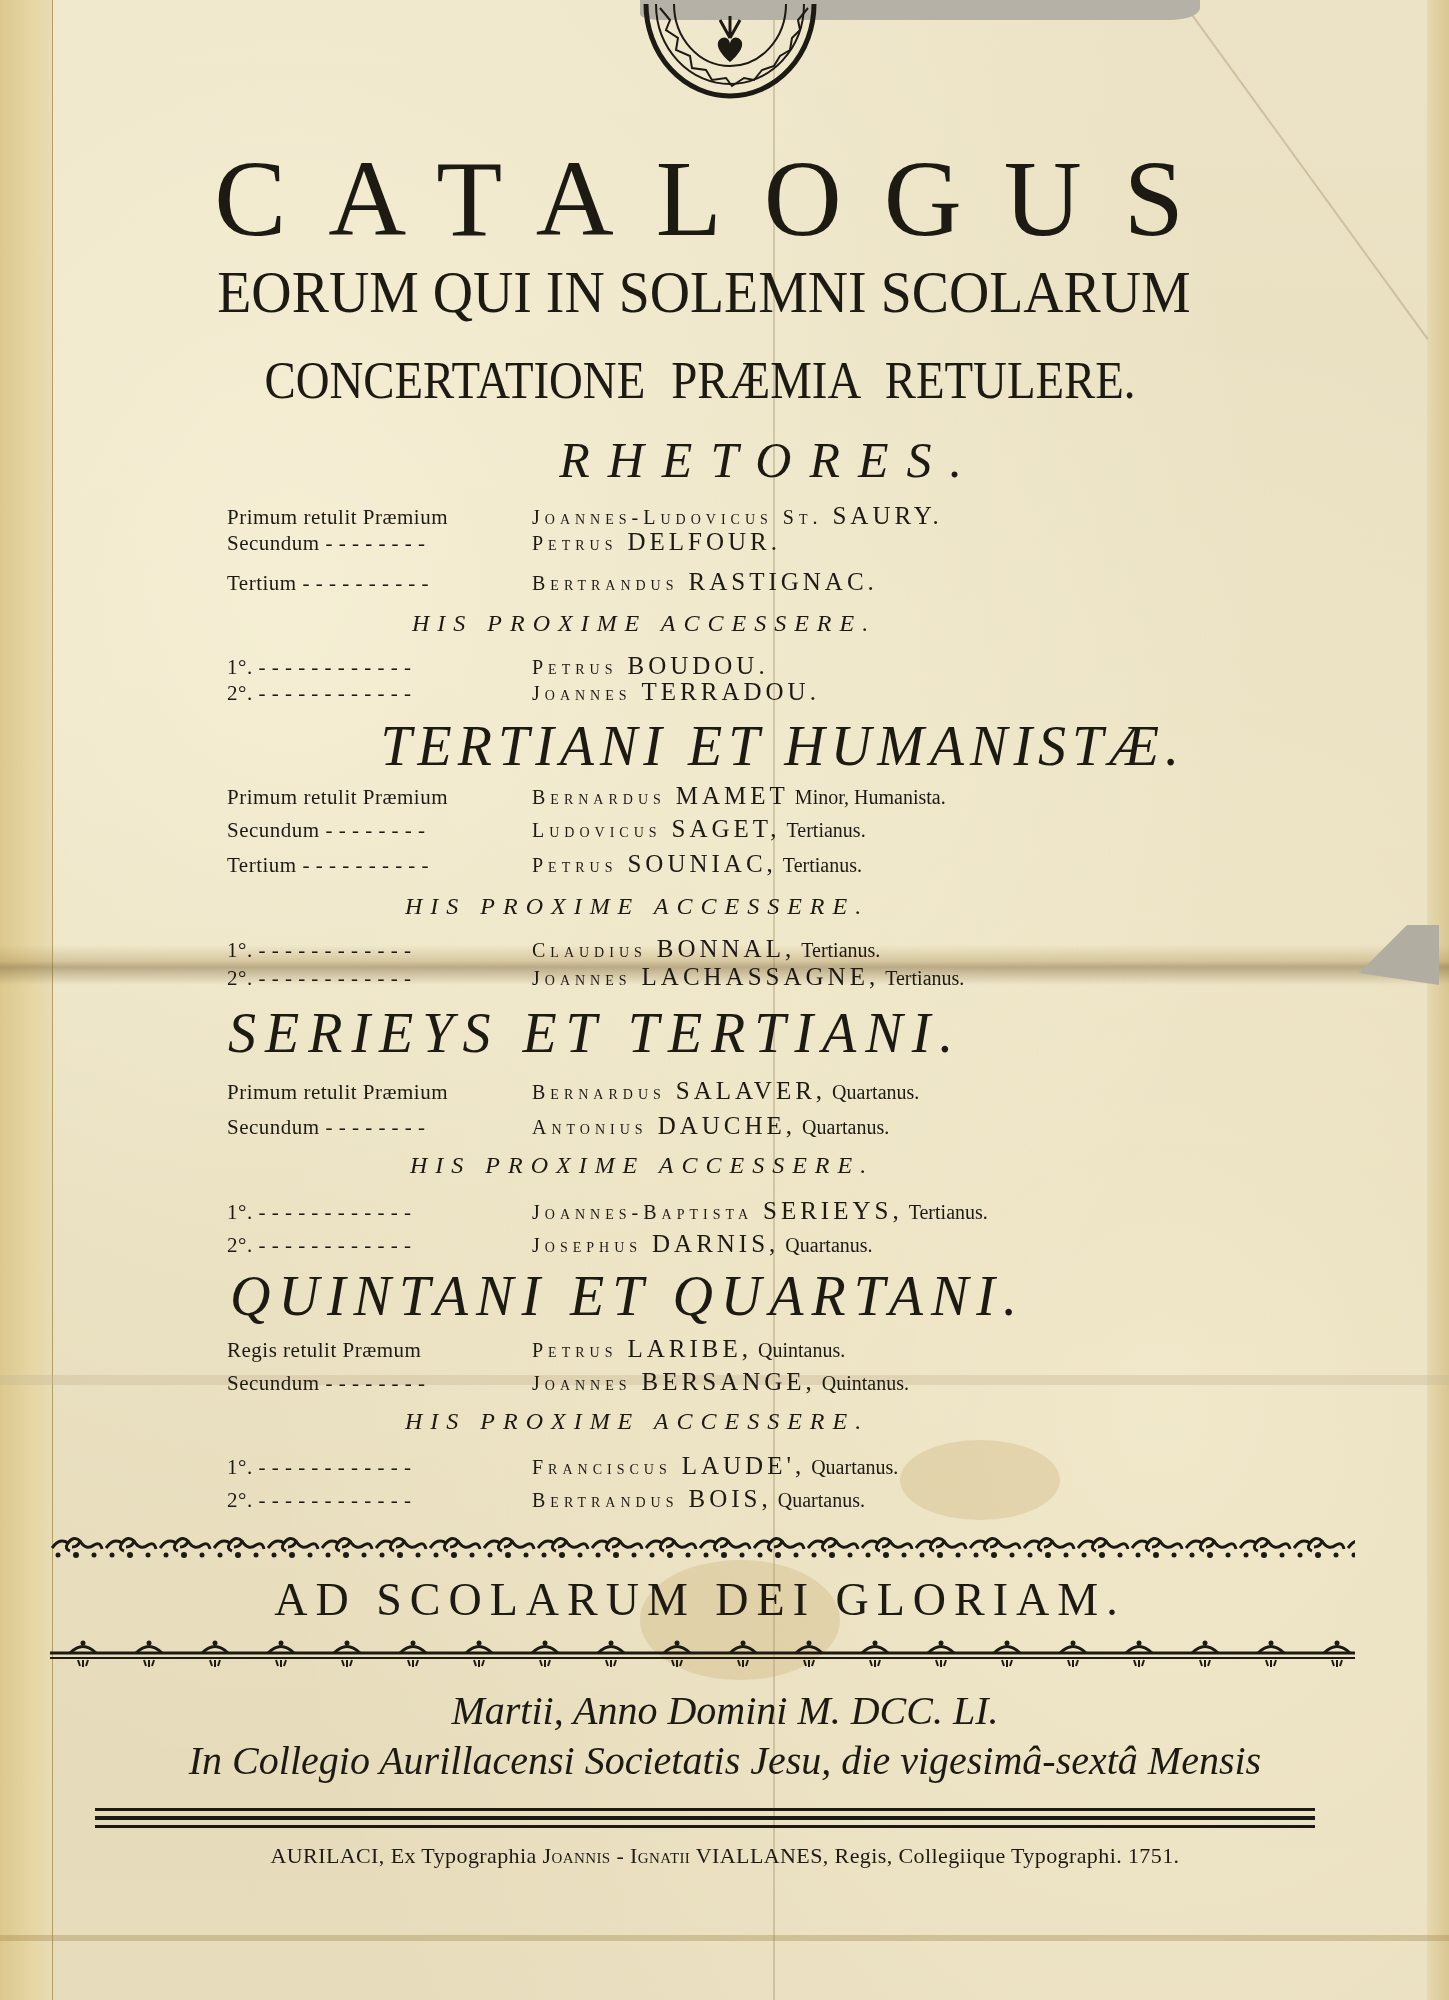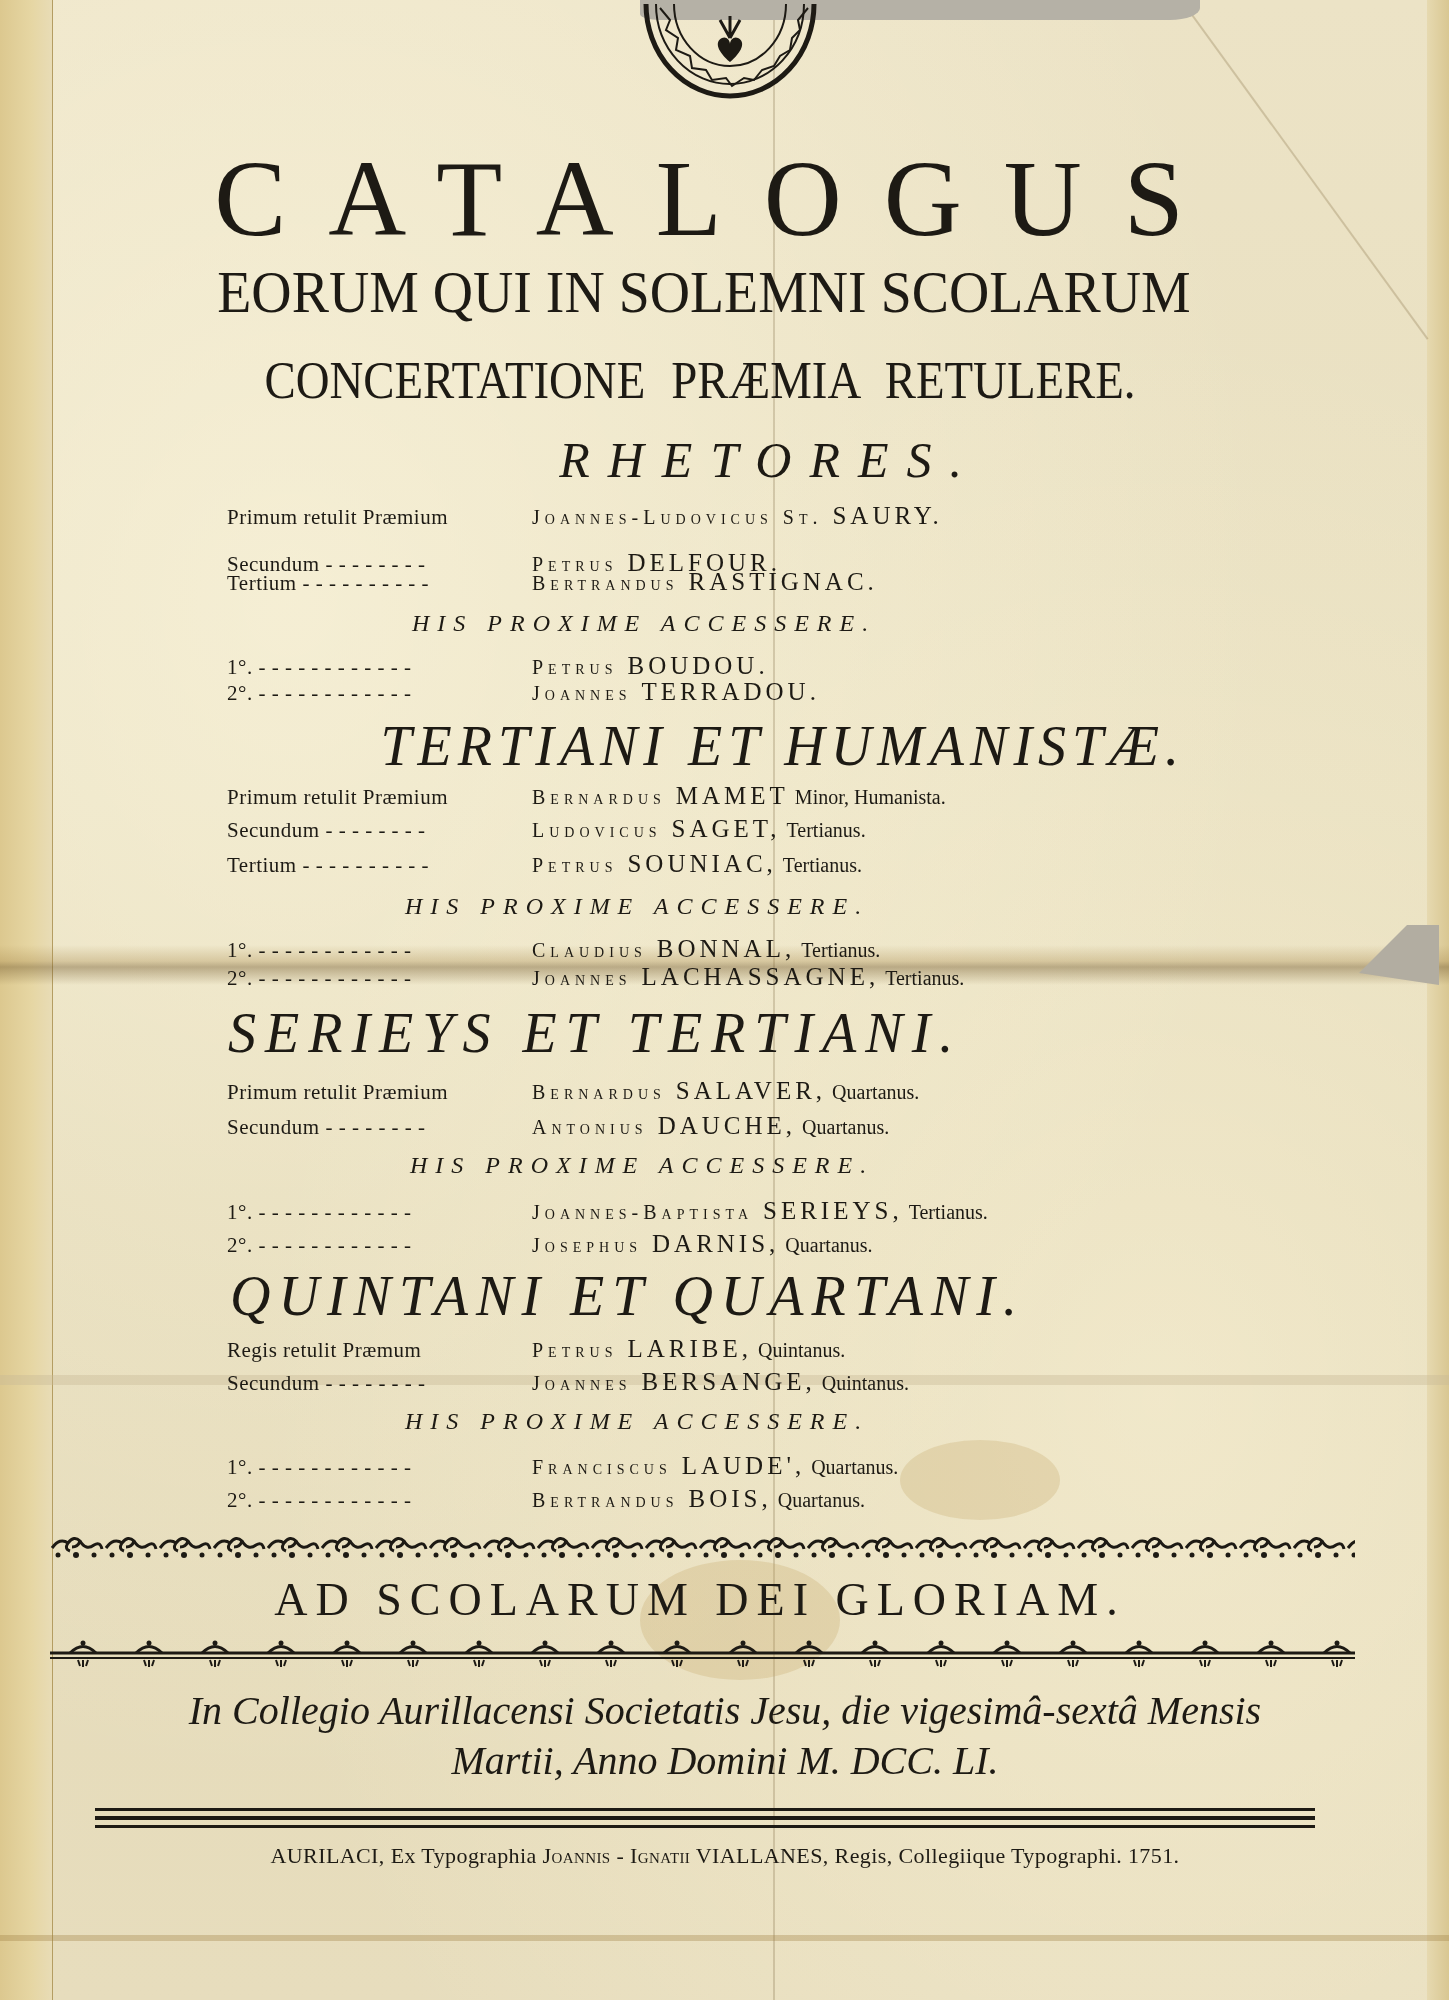--- a/index.html
+++ b/index.html
@@ -100,21 +100,21 @@
   </svg>
 
   <div class="title-main">CATALOGUS</div>
   <div class="title-sub">EORUM QUI IN SOLEMNI SCOLARUM</div>
   <div class="title-sub2">CONCERTATIONE PRÆMIA RETULERE.</div>
 
   <div class="class-heading" style="left:380px;top:435px;width:600px;font-size:50px;letter-spacing:18px;">RHETORES.</div>
   <div class="row" style="top:502px;">
     <span class="label">Primum retulit Præmium</span><span class="name">Joannes-Ludovicus St.</span><span class="surname">SAURY.</span>
   </div>
-  <div class="row" style="top:549px;">
+  <div class="row" style="top:528px;">
     <span class="label">Secundum - - - - - - - -</span><span class="name">Petrus</span><span class="surname">DELFOUR.</span>
   </div>
   <div class="row" style="top:568px;">
     <span class="label">Tertium - - - - - - - - - -</span><span class="name">Bertrandus</span><span class="surname">RASTIGNAC.</span>
   </div>
   <div class="proxime" style="left:412px;top:610px;">HIS PROXIME ACCESSERE.</div>
   <div class="row" style="top:652px;">
     <span class="label">1°. - - - - - - - - - - - -</span><span class="name">Petrus</span><span class="surname">BOUDOU.</span>
   </div>
   <div class="row" style="top:678px;">
@@ -190,22 +190,22 @@
         <line x1="0" y1="20" x2="66" y2="20" stroke="#1d1a14" stroke-width="2"></line>
         <path d="M20 15 Q33 2 46 15" fill="none" stroke="#1d1a14" stroke-width="3"></path>
         <circle cx="33" cy="5" r="2.5" fill="#1d1a14"></circle>
         <path d="M28 22 L30 28 M33 22 L33 29 M38 22 L36 28" stroke="#1d1a14" stroke-width="2"></path>
       </pattern>
     </defs>
     <rect x="0" y="0" width="1305" height="30" fill="url(#ar)"></rect>
   </svg>
 
   <div class="colophon">
+    <div>Martii, Anno Domini M. DCC. LI.</div>
     <div>In Collegio Aurillacensi Societatis Jesu, die vigesimâ-sextâ Mensis</div>
-    <div>Martii, Anno Domini M. DCC. LI.</div>
   </div>
 
   <div class="rules">
     <div></div>
     <div></div>
     <div></div>
   </div>
 
   <div class="printer">
     <span>AURILACI, Ex Typographia</span>

